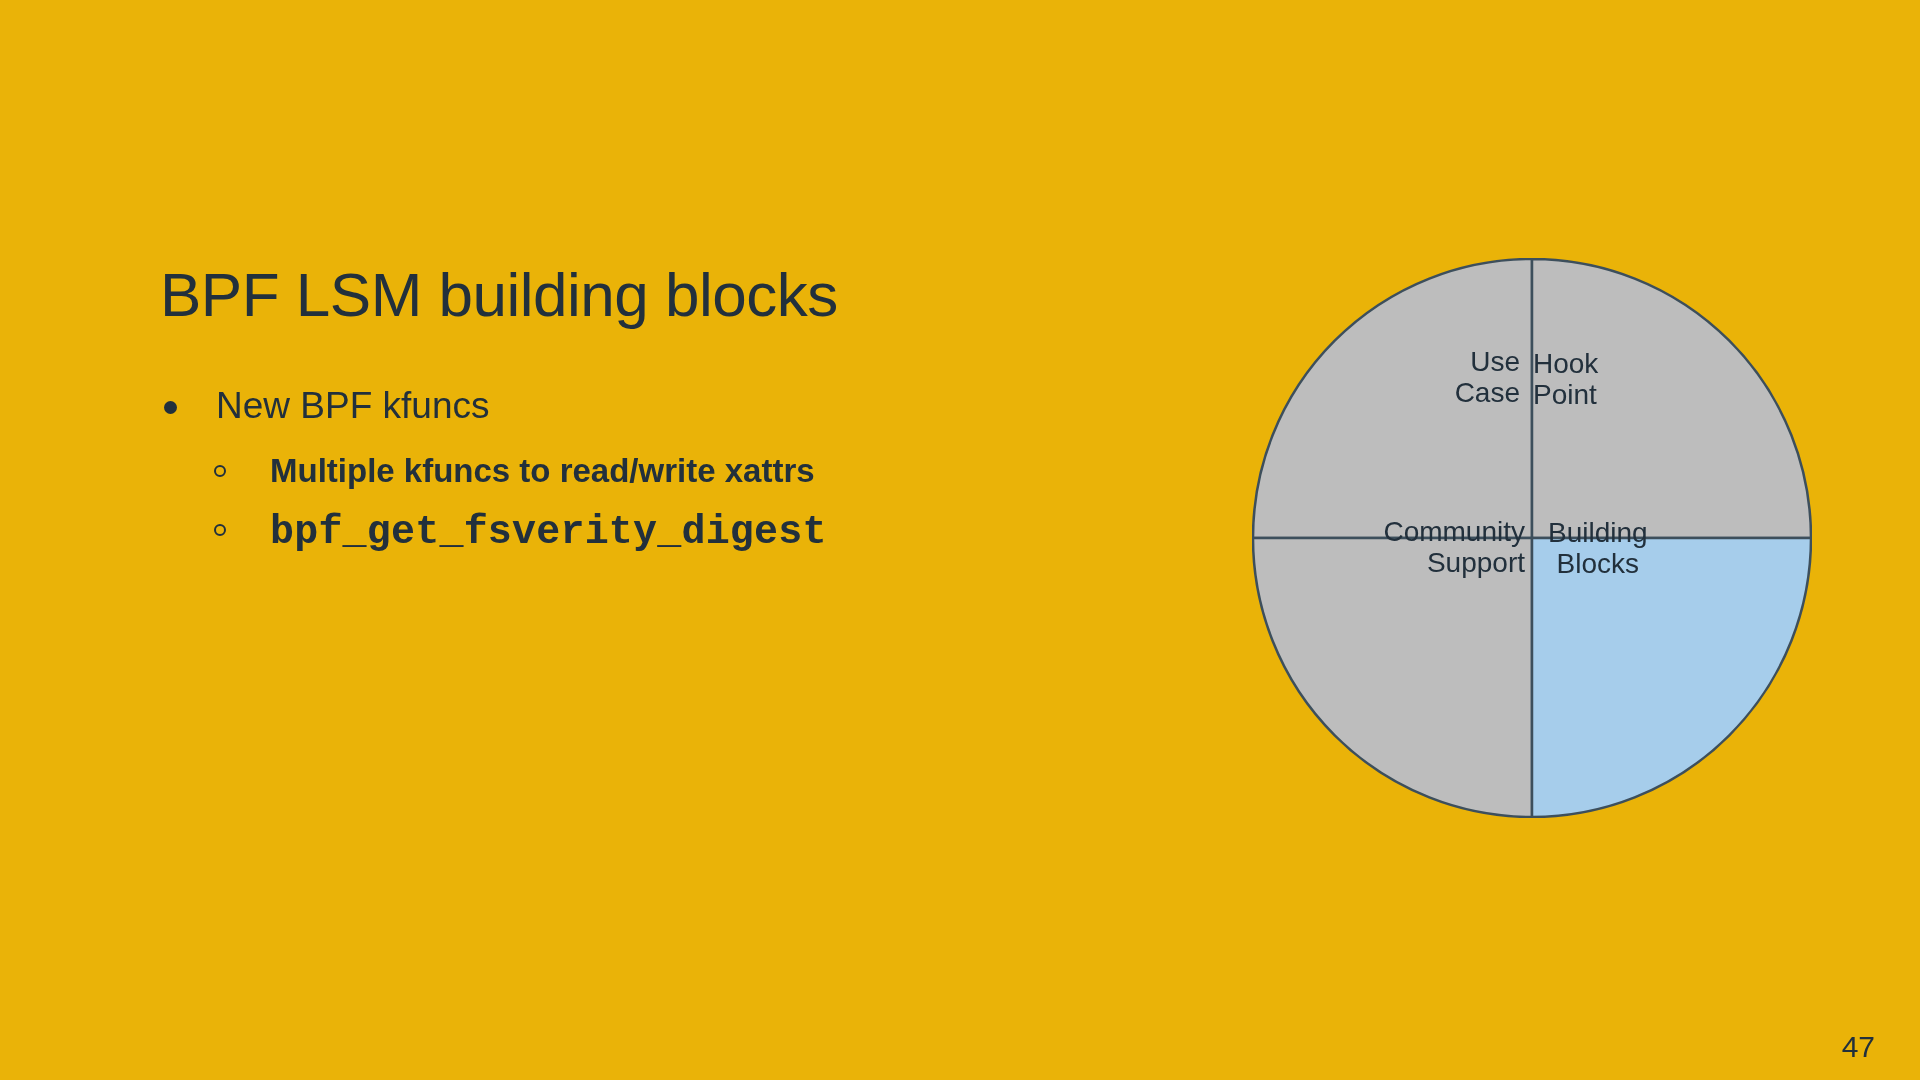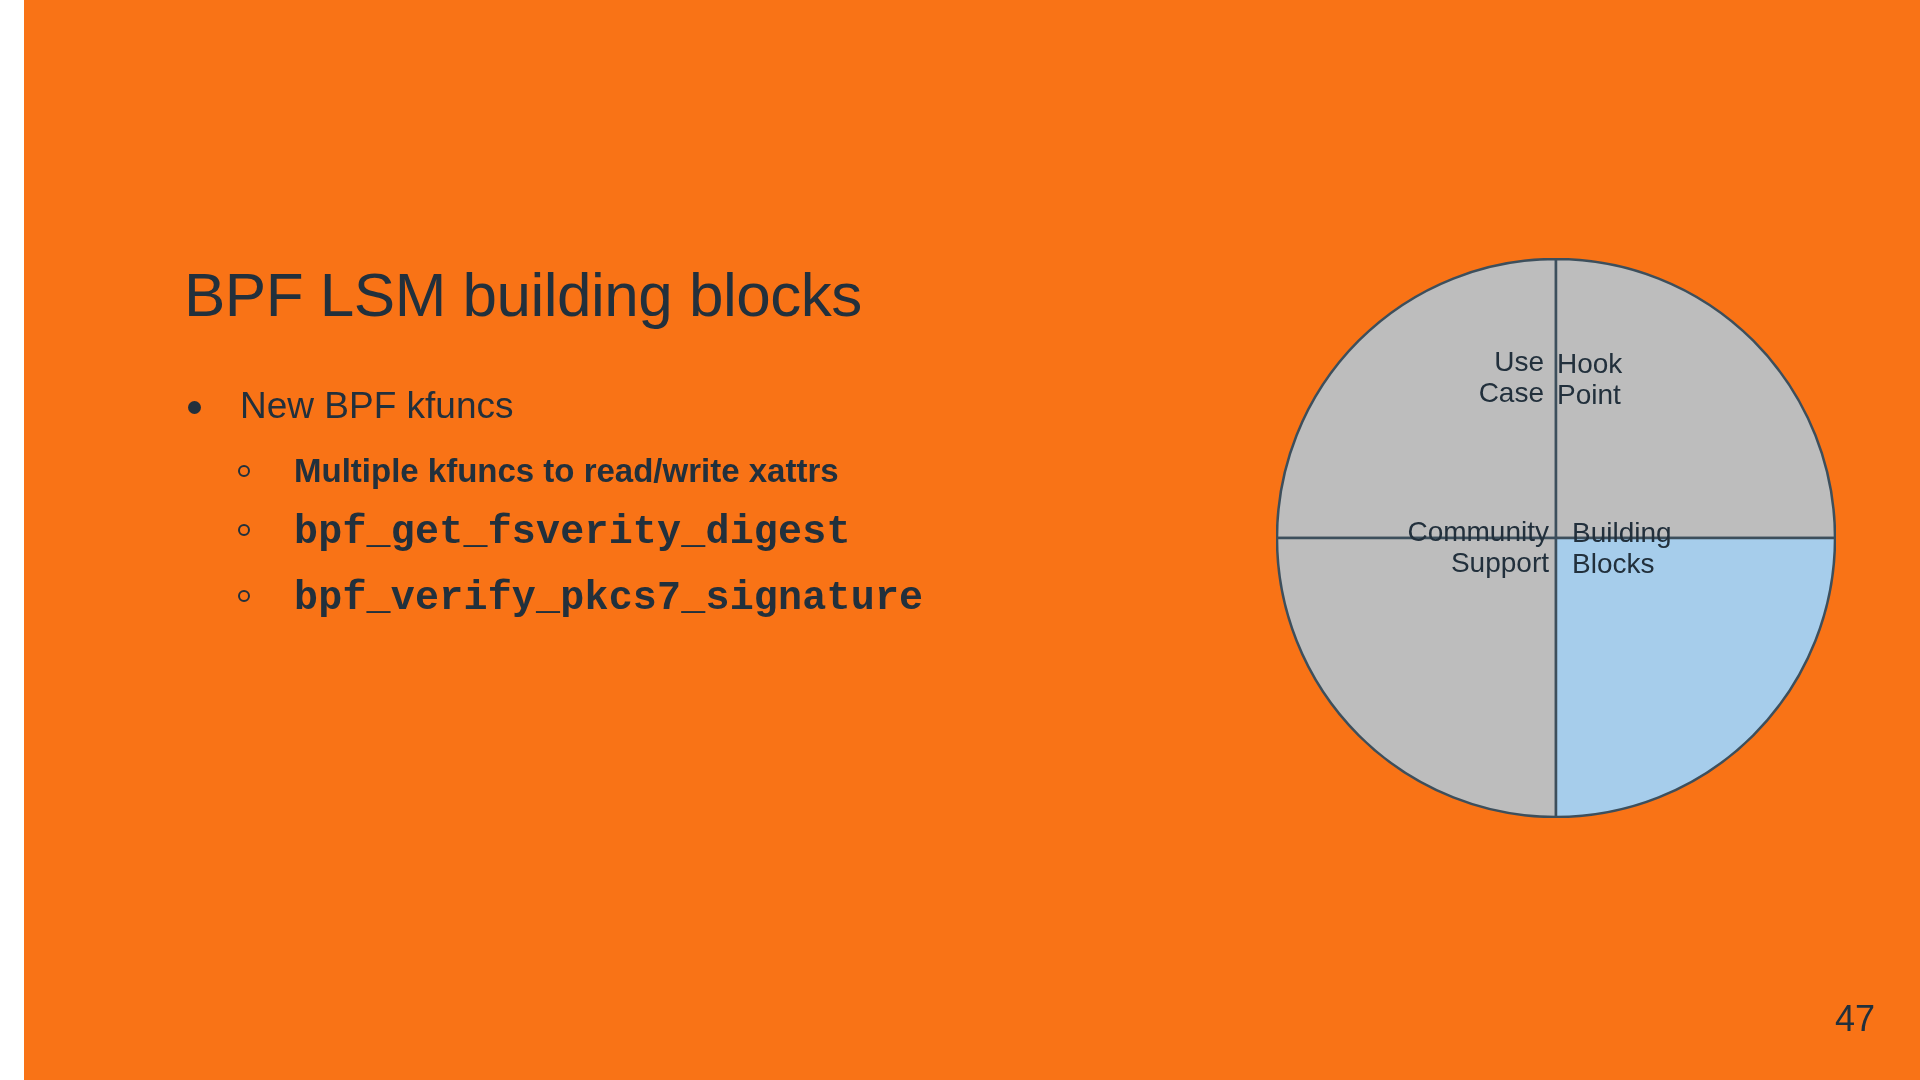--- a/index.html
+++ b/index.html
@@ -11,22 +11,21 @@
     width: 1920px;
     height: 1080px;
     overflow: hidden;
     font-family: "Liberation Sans", sans-serif;
     color: #22303c;
     position: relative;
   }
   .slide {
     position: absolute;
     inset: 0;
-    background: #f97316;
-    margin-left: 24px;
+    background: #eab308;
   }
 
   
   .content {
     position: absolute;
     left: 160px;
     top: 260px;
     width: 900px;
   }
   .slide-title {
@@ -100,28 +99,28 @@
   .quad-label {
     position: absolute;
     font-size: 28px;
     line-height: 1.12;
     color: #22303c;
     white-space: pre-line;
   }
   .label-use-case   { right: 292px; top: 88px;  text-align: right; }
   .label-hook-point { left: 281px;  top: 90px;  text-align: left; }
   .label-community  { right: 287px; top: 258px; text-align: right; }
-  .label-building   { left: 296px;  top: 259px; text-align: left; }
+  .label-building   { left: 296px;  top: 259px; text-align: center; }
 
   
   .page-number {
     position: absolute;
     right: 45px;
-    bottom: 40px;
-    font-size: 36px;
+    bottom: 16px;
+    font-size: 30px;
     color: #22303c;
   }
 </style>
 </head>
 <body>
 
 <div class="slide">
 
   <div class="content">
 
@@ -138,24 +137,20 @@
       <li class="bullet-l2">
         <span class="ring"></span>
         <span>Multiple kfuncs to read/write xattrs</span>
       </li>
 
       <li class="bullet-l2">
         <span class="ring"></span>
         <span class="mono">bpf_get_fsverity_digest</span>
       </li>
 
-      <li class="bullet-l2">
-        <span class="ring"></span>
-        <span class="mono">bpf_verify_pkcs7_signature</span>
-      </li>
 
     </ul>
   </div>
 
   <div class="diagram">
     <svg width="560" height="560" viewBox="0 0 560 560" xmlns="http://www.w3.org/2000/svg">
 
       <path d="M 280 280 L 280 1 A 279 279 0 0 0 1 280 Z" fill="#bdbdbd" stroke="#3d4f5c" stroke-width="2.5"></path>
 
       <path d="M 280 280 L 559 280 A 279 279 0 0 0 280 1 Z" fill="#bdbdbd" stroke="#3d4f5c" stroke-width="2.5"></path>

